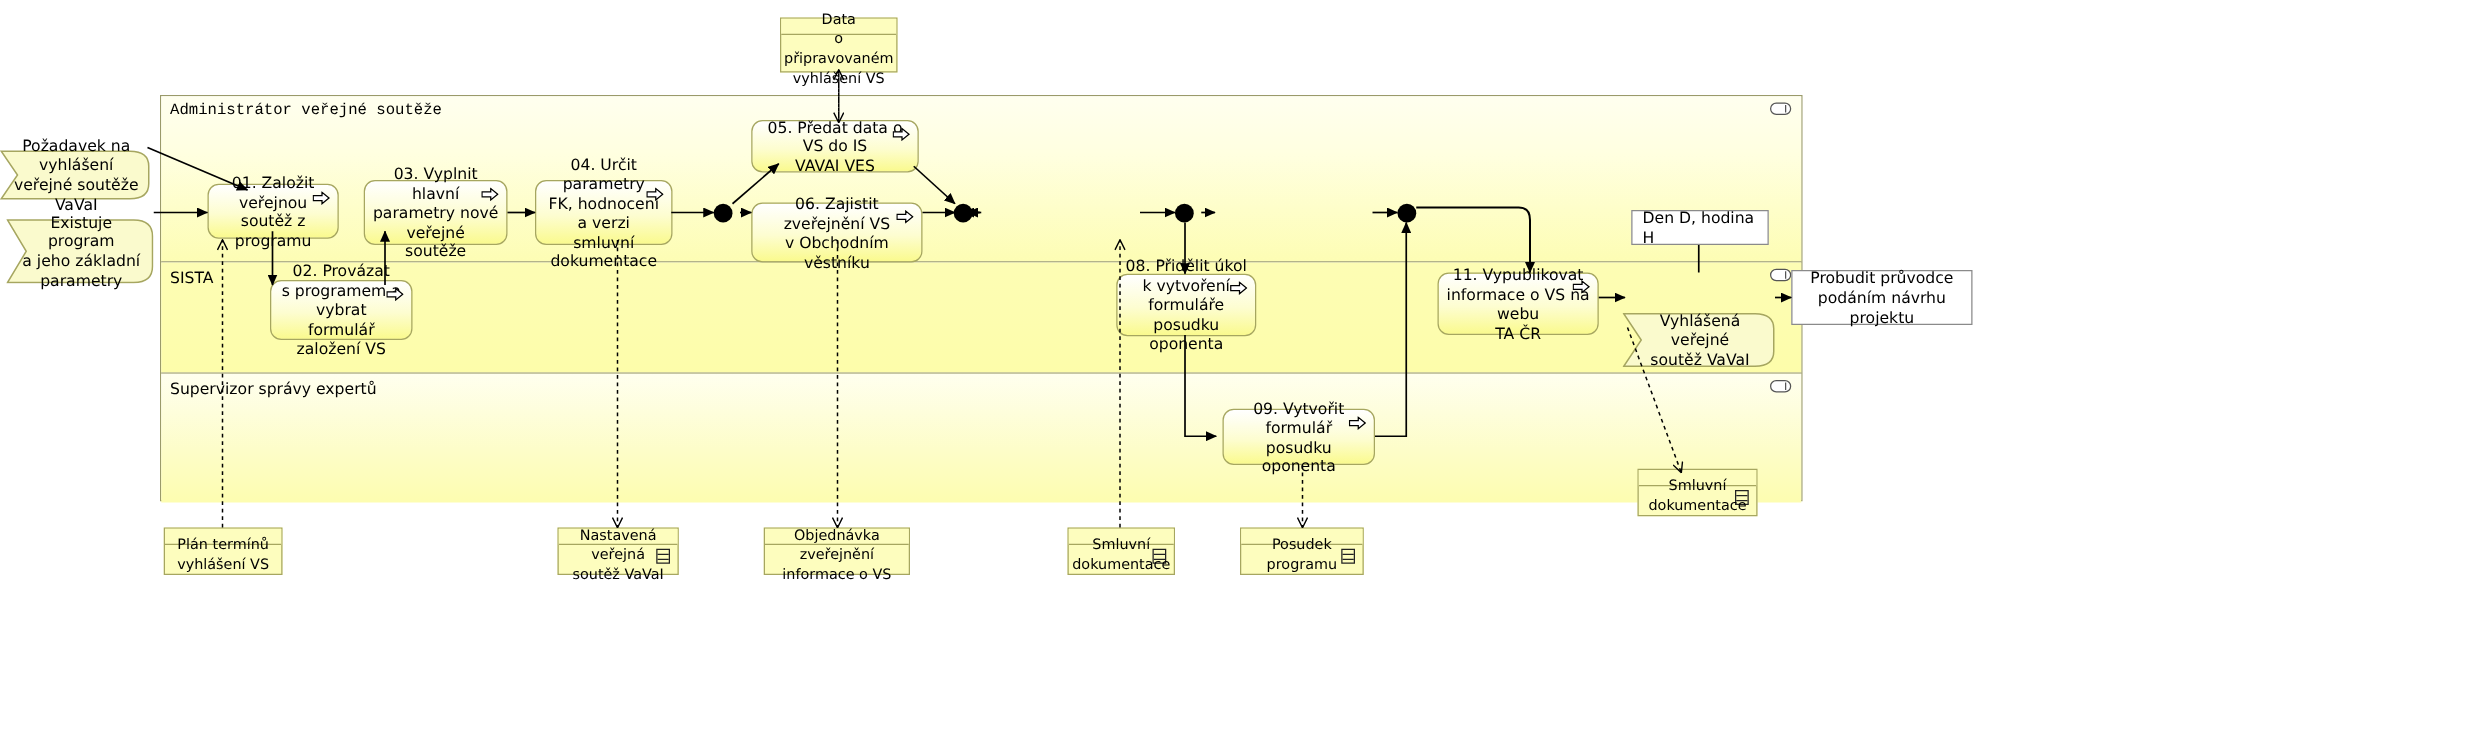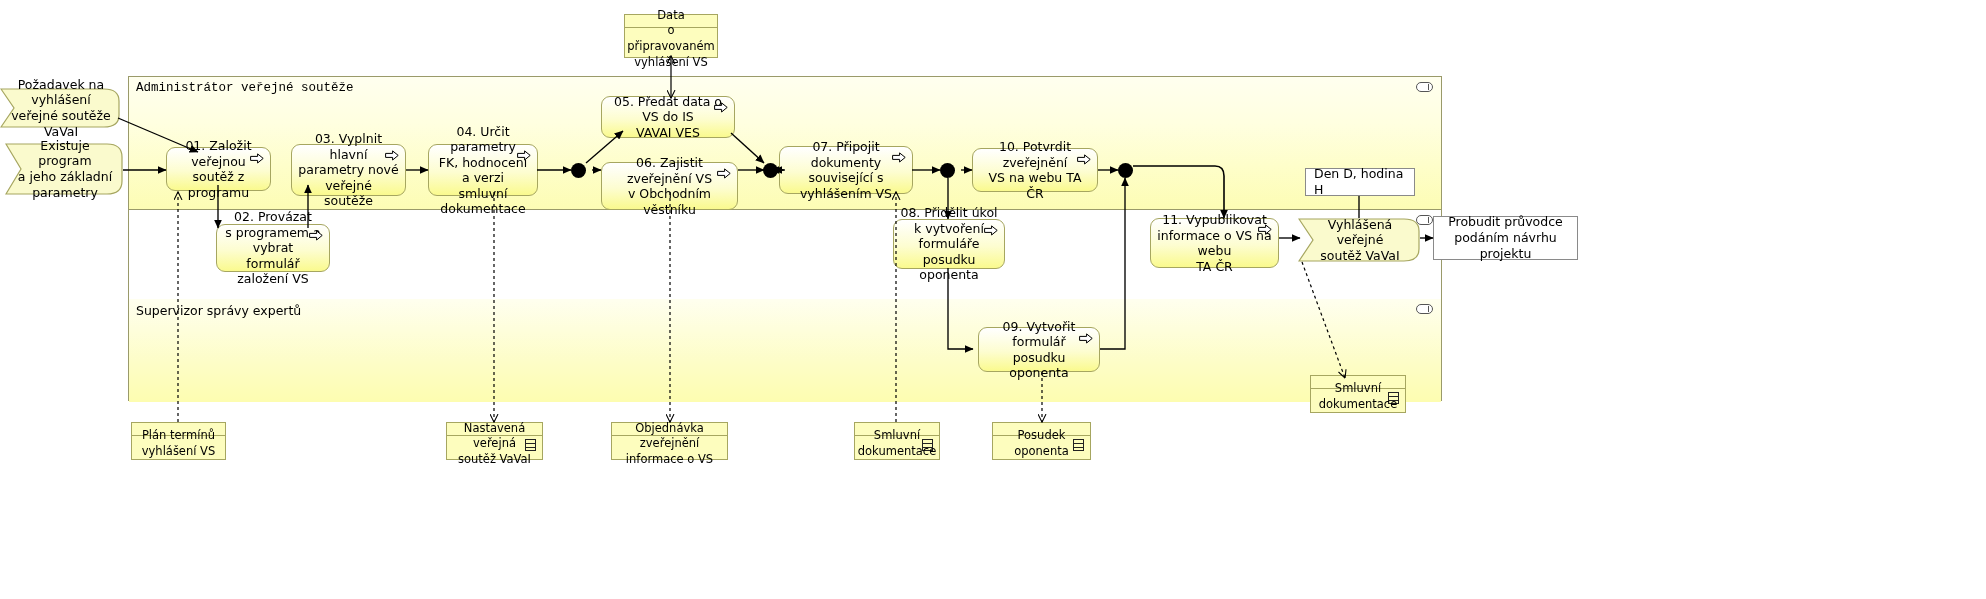--- a/index.html
+++ b/index.html
@@ -83,20 +83,21 @@
     position:absolute;
     box-sizing:border-box;
     font-size:12.5px;
     line-height:1.25;
     text-align:center;
     color:#000;
     display:flex;
     align-items:center;
     justify-content:center;
     padding:2px 6px 2px 8px;
+    margin-top:32px;
   }
   .dataio-bg{
     position:absolute;
     left:0;top:0;width:100%;height:100%;
     z-index:0;
   }
   .dataio .txt{position:relative;z-index:1;width:100%;}
   
   .dobj{
     position:absolute;
@@ -166,20 +167,23 @@
 </head>
 <body>
 
 <div id="canvas">
 
   <div class="pool" style="left:128px;top:76px;width:1314px;height:325px;">
     <div class="lane lane-a" style="left:0;top:0;width:100%;height:133px;">
       <span class="lane-title">Administrátor veřejné soutěže</span>
       <span class="lane-marker" style="right:8px;top:5px;"></span>
     </div>
+    <div class="lane lane-b" style="left:0;top:133px;width:100%;height:89px;">
+      <span class="lane-title">SISTA</span>
+    </div>
     <div class="lane lane-c last" style="left:0;top:222px;width:100%;height:103px;">
       <span class="lane-title">Supervizor správy expertů</span>
       <span class="lane-marker" style="right:8px;top:5px;"></span>
     </div>
     <span class="lane-marker" style="right:8px;top:138px;"></span>
   </div>
 
   <svg id="wires" viewBox="0 0 1986 599">
     <defs>
       <marker id="ah" markerWidth="9" markerHeight="8" refX="8.4" refY="4" orient="auto" markerUnits="userSpaceOnUse">
@@ -315,47 +319,35 @@
     </svg>
   </div>
 
   <div class="task" style="left:601px;top:146px;width:137px;height:48px;margin-top:16px;">
     <span class="lbl">06. Zajistit zveřejnění VS<br>v Obchodním věstníku</span>
     <svg class="task-arrow" viewBox="0 0 14 11">
       <path d="M0.6,3.4 H7.6 V0.9 L13.2,5.4 L7.6,10 V7.4 H0.6 Z" fill="#fff" stroke="#000" stroke-width="1"></path>
     </svg>
   </div>
 
-  <div class="task" style="left:779px;top:146px;width:134px;height:48px;">
-    <span class="lbl">07. Připojit dokumenty<br>související s vyhlášením VS</span>
-    <svg class="task-arrow" viewBox="0 0 14 11">
-      <path d="M0.6,3.4 H7.6 V0.9 L13.2,5.4 L7.6,10 V7.4 H0.6 Z" fill="#fff" stroke="#000" stroke-width="1"></path>
-    </svg>
-  </div>
 
   <div class="task" style="left:893px;top:219px;width:112px;height:50px;">
     <span class="lbl">08. Přidělit úkol<br>k vytvoření formuláře<br>posudku oponenta</span>
     <svg class="task-arrow" viewBox="0 0 14 11">
       <path d="M0.6,3.4 H7.6 V0.9 L13.2,5.4 L7.6,10 V7.4 H0.6 Z" fill="#fff" stroke="#000" stroke-width="1"></path>
     </svg>
   </div>
 
   <div class="task" style="left:978px;top:327px;width:122px;height:45px;">
     <span class="lbl">09. Vytvořit formulář<br>posudku oponenta</span>
     <svg class="task-arrow" viewBox="0 0 14 11">
       <path d="M0.6,3.4 H7.6 V0.9 L13.2,5.4 L7.6,10 V7.4 H0.6 Z" fill="#fff" stroke="#000" stroke-width="1"></path>
     </svg>
   </div>
 
-  <div class="task" style="left:972px;top:148px;width:126px;height:44px;">
-    <span class="lbl">10. Potvrdit zveřejnění<br>VS na webu TA ČR</span>
-    <svg class="task-arrow" viewBox="0 0 14 11">
-      <path d="M0.6,3.4 H7.6 V0.9 L13.2,5.4 L7.6,10 V7.4 H0.6 Z" fill="#fff" stroke="#000" stroke-width="1"></path>
-    </svg>
-  </div>
 
   <div class="task" style="left:1150px;top:218px;width:129px;height:50px;">
     <span class="lbl">11. Vypublikovat<br>informace o VS na webu<br>TA ČR</span>
     <svg class="task-arrow" viewBox="0 0 14 11">
       <path d="M0.6,3.4 H7.6 V0.9 L13.2,5.4 L7.6,10 V7.4 H0.6 Z" fill="#fff" stroke="#000" stroke-width="1"></path>
     </svg>
   </div>
 
   <div class="dobj" style="left:624px;top:14px;width:94px;height:44px;">
     <span class="hdr"></span>
@@ -380,21 +372,21 @@
 
   <div class="dobj" style="left:854px;top:422px;width:86px;height:38px;">
     <span class="hdr"></span>
     <span class="dobj-marker"></span>
     <span class="txt">Smluvní<br>dokumentace</span>
   </div>
 
   <div class="dobj" style="left:992px;top:422px;width:99px;height:38px;">
     <span class="hdr"></span>
     <span class="dobj-marker"></span>
-    <span class="txt">Posudek oponenta</span>
+    <span class="txt">Posudek programu</span>
   </div>
 
   <div class="dobj" style="left:1310px;top:375px;width:96px;height:38px;">
     <span class="hdr"></span>
     <span class="dobj-marker"></span>
     <span class="txt">Smluvní<br>dokumentace</span>
   </div>
 
   <div class="note left" style="left:1305px;top:168px;width:110px;height:28px;padding-left:8px;">
     <span>Den D, hodina H</span>

